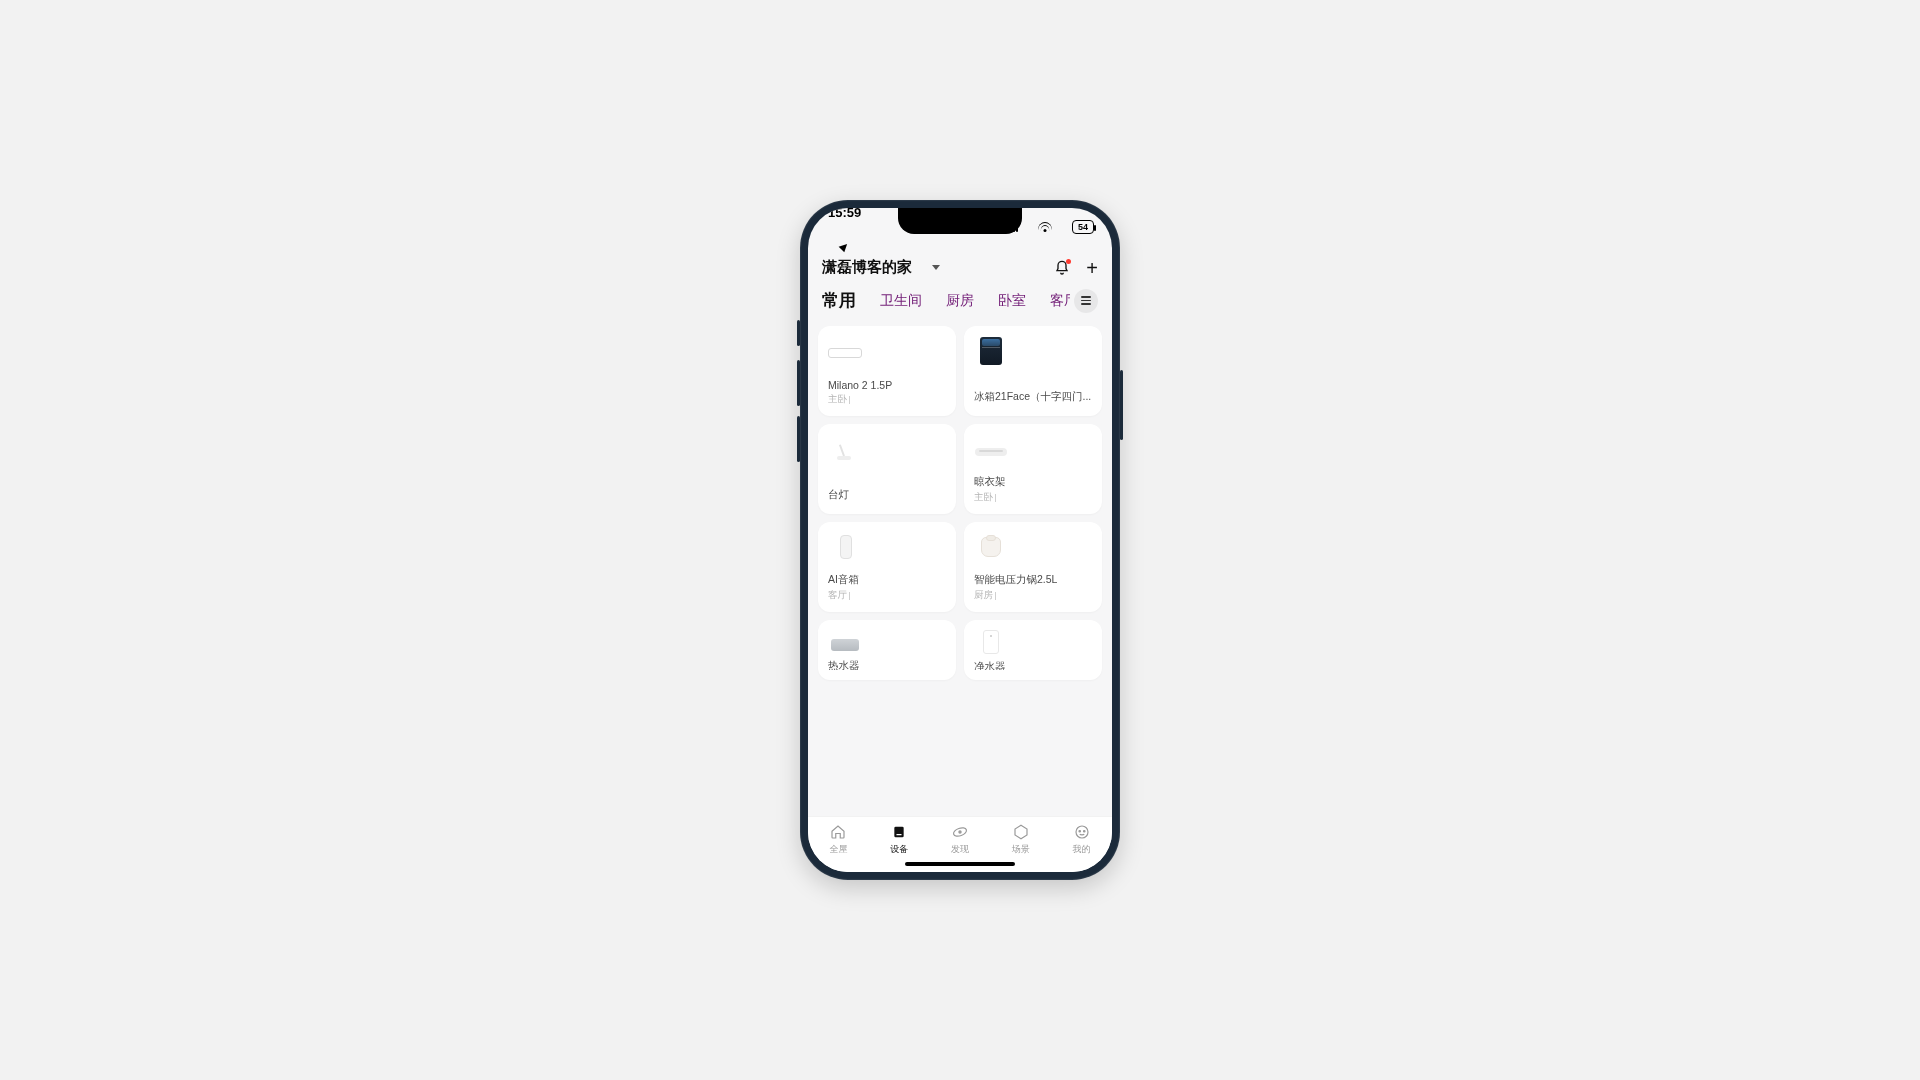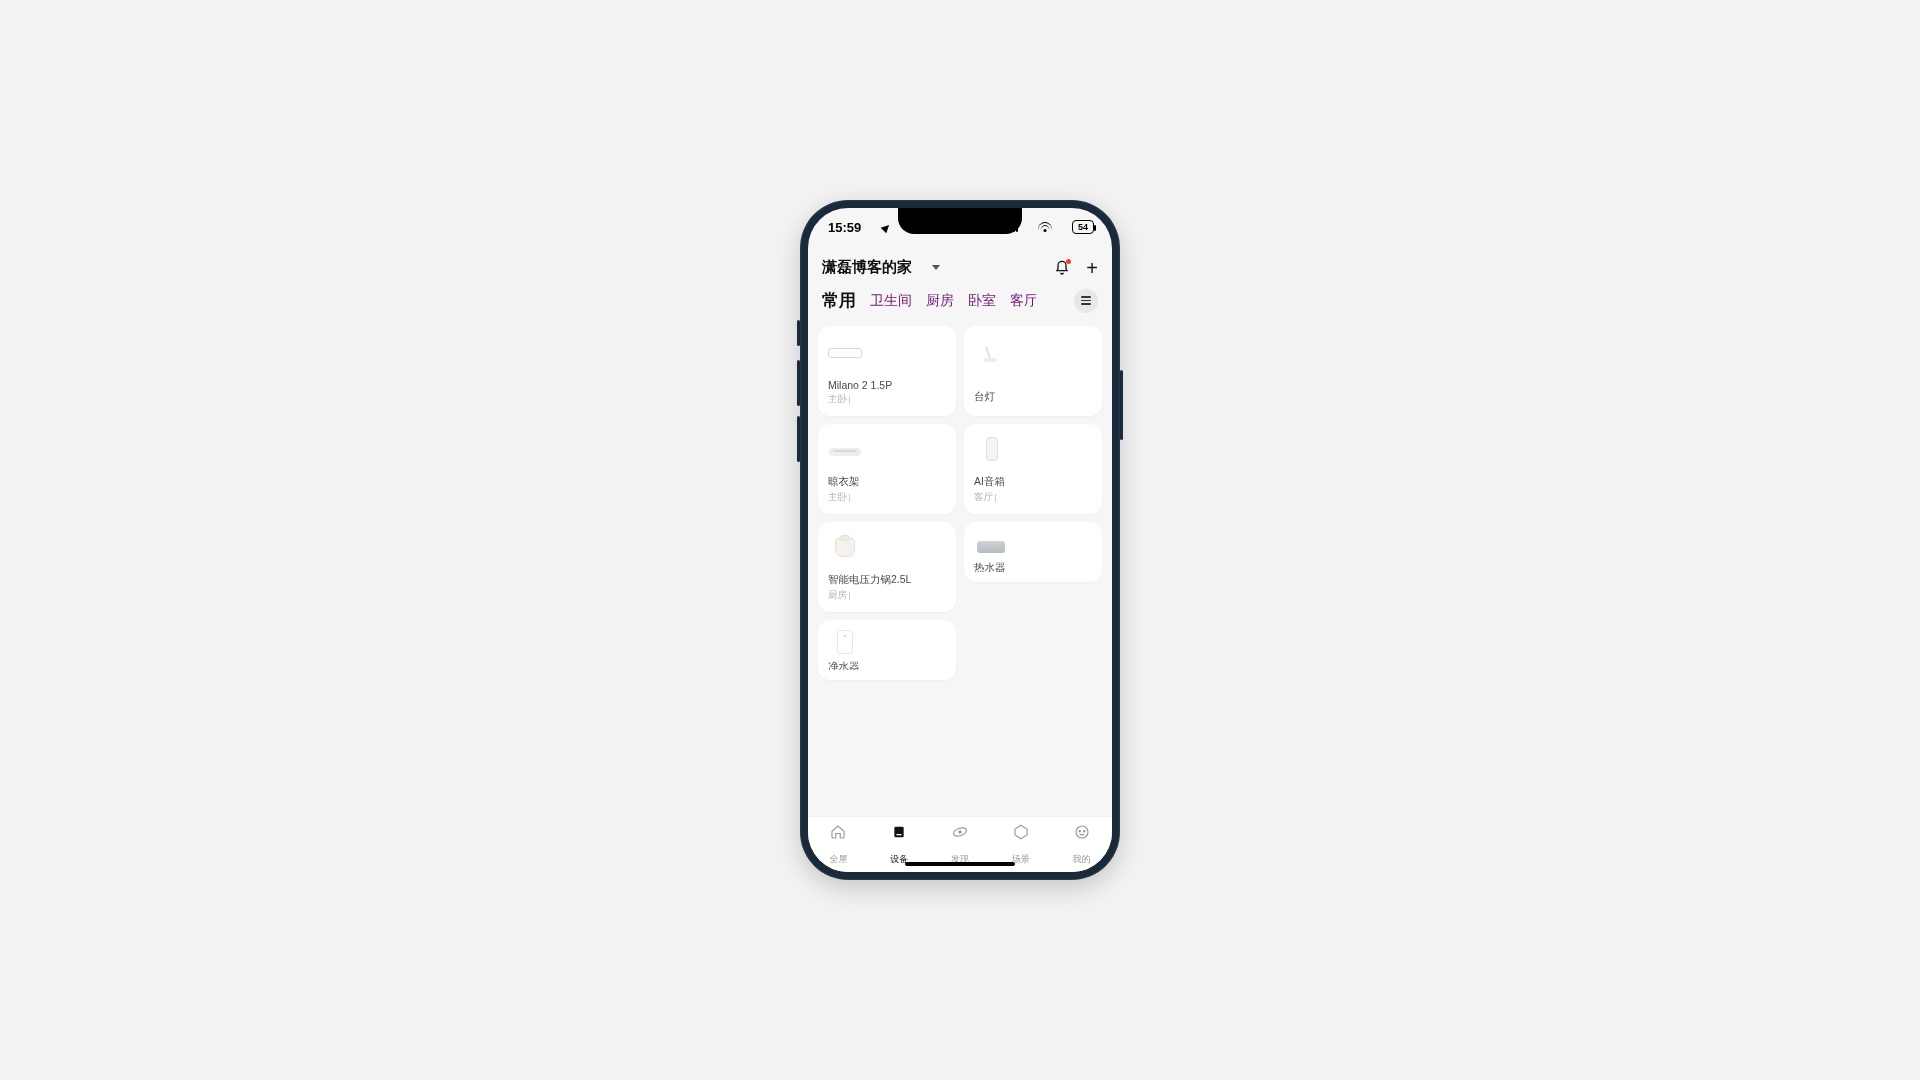--- a/index.html
+++ b/index.html
@@ -48,21 +48,21 @@
   }
   
   .status {
     position: absolute; top: 0; left: 0; right: 0;
     height: 38px;
     display: flex; align-items: center; justify-content: space-between;
     padding: 0 18px 0 20px;
     font-weight: 600; font-size: 13px; color:#000;
     z-index: 40;
   }
-  .status .left { display:flex; align-items:center; gap:22px; }
+  .status .left { display:flex; align-items:center; gap:22px;flex-direction:column; }
   .status .right { display:flex; align-items:center; gap:20px; }
   .loc-arrow {
     width:0;height:0;
     border-left:4px solid transparent;
     border-right:4px solid transparent;
     border-bottom:8px solid #000;
     transform: rotate(45deg) translateY(1px);
   }
   .sigbar { display:flex; align-items:flex-end; gap:1.2px; height:10px; }
   .sigbar span { width:2px; background:#000; border-radius:1px; }
@@ -94,21 +94,21 @@
   .home-title { font-size:15px; font-weight:700; color:#111; display:flex; align-items:center; gap:20px; }
   .caret { width:0;height:0;border-left:4px solid transparent;border-right:4px solid transparent;border-top:5px solid #555; }
   .hdr-actions { display:flex; align-items:center; gap:16px; }
   .bell { position:relative; width:16px;height:16px; }
   .bell svg { width:16px;height:16px; }
   .bell .dot { position:absolute; top:-1px; right:-1px; width:5px;height:5px;background:#ff3a30;border-radius:50%; }
   .plus { font-size:20px; line-height:16px; font-weight:400; color:#111; }
 
   
   .tabs {
-    display:flex; align-items:center; gap:14px;
+    display:flex; align-items:center; gap:24px;
     margin-top:12px; padding-right:28px;
     position:relative;
   }
   .tabs .tab { font-size:14px; color:#701a75; white-space:nowrap; }
   .tabs .tab.active { color:#111; font-weight:700; font-size:17px; }
   .tabs .tab.clip { max-width:26px; overflow:hidden; }
   .hamb {
     position:absolute; right:0; top:50%; transform:translateY(-50%);
     width:24px;height:24px;border-radius:12px;background:rgba(0,0,0,.06);
     display:flex;flex-direction:column;align-items:center;justify-content:center;gap:2px;
@@ -139,21 +139,21 @@
 
   
   .tabbar {
     position:absolute; bottom:0; left:0; right:0; height:56px;
     background:#fff;
     border-top:0.5px solid rgba(0,0,0,.05);
     display:flex; justify-content:space-around; align-items:flex-start;
     padding-top:6px;
     z-index:30;
   }
-  .titem { display:flex; flex-direction:column; align-items:center; gap:12px; }
+  .titem { display:flex; flex-direction:column; align-items:center; gap:2px; }
   .ticon { width:18px;height:18px; display:flex;align-items:center;justify-content:center; }
   .tlabel { font-size:9px; color:#9a9a9a; }
   .titem.active .tlabel { color:#111; }
 
   .home-ind {
     position:absolute; bottom:6px; left:50%; transform:translateX(-50%);
     width:110px;height:4px;background:#000;border-radius:3px;z-index:60;
   }
 
   
@@ -248,20 +248,29 @@
             <div class="thumb">
                 <div class="thumb-ac"></div>
               </div>
             <div class="dev-name">Milano 2 1.5P</div>
             <div class="dev-room">
                 <span>主卧</span>
                 <span class="bar"></span>
               </div>
           </div>
 
+          <div class="card">
+            <div class="thumb">
+                <div class="thumb-fridge"></div>
+              </div>
+            <div class="dev-name">冰箱21Face（十字四门...</div>
+            <div class="dev-room">
+                <span></span>
+              </div>
+          </div>
 
           <div class="card">
             <div class="thumb">
                 <div class="thumb-lamp"></div>
               </div>
             <div class="dev-name">台灯</div>
             <div class="dev-room">
                 <span></span>
               </div>
           </div>

